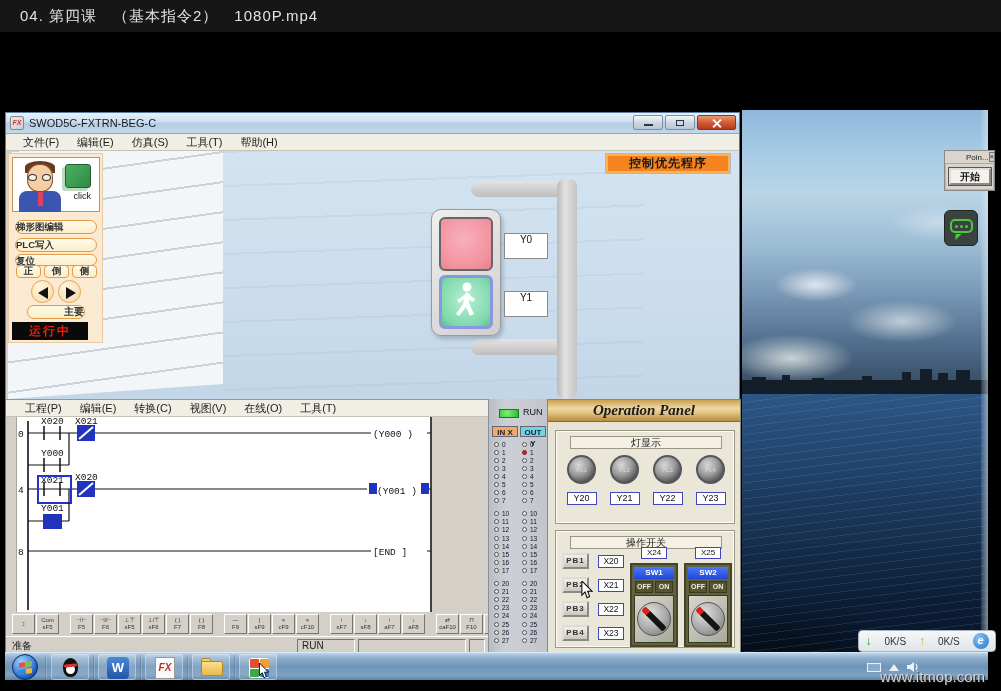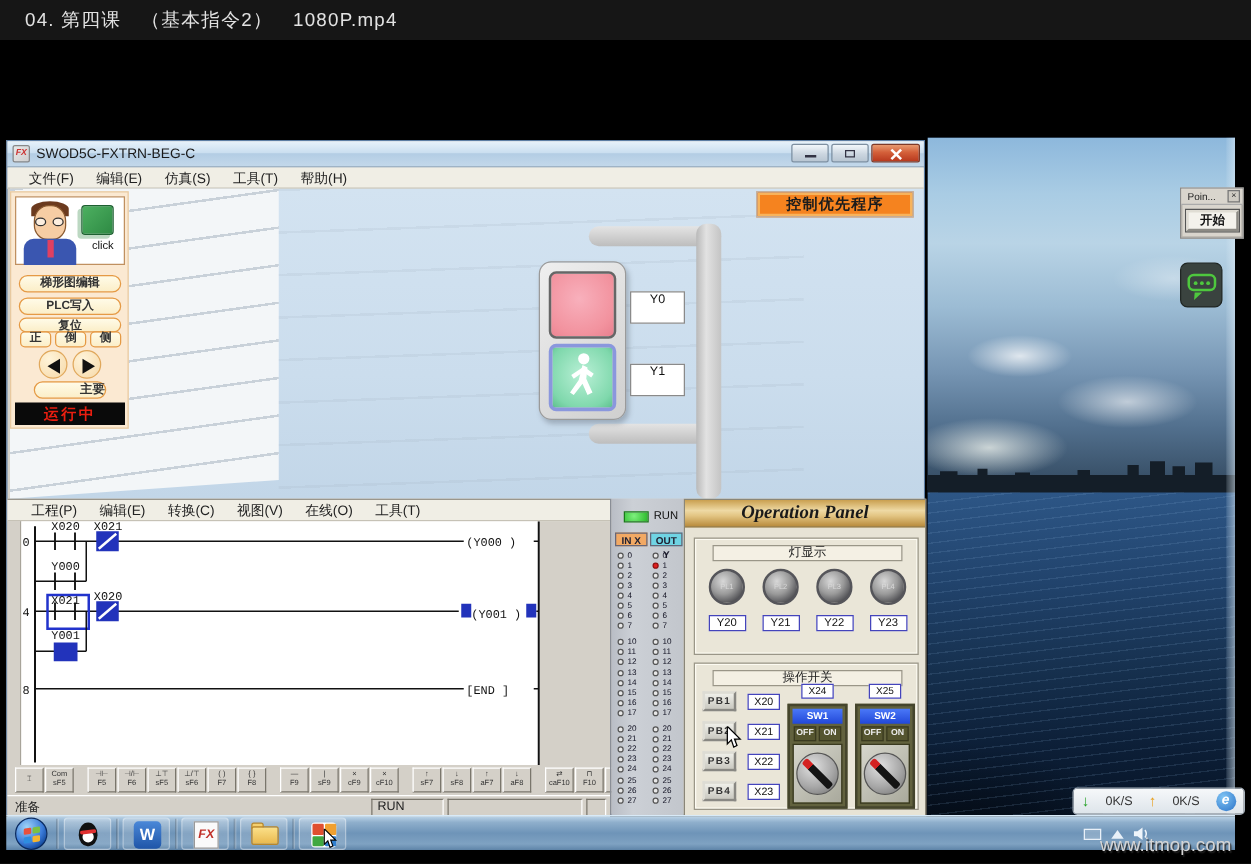--- a/index.html
+++ b/index.html
@@ -76,29 +76,29 @@
   .ctrl-panel { position:absolute; left:2px; top:40px; width:95px; height:190px; background:#fbe9d2; border:1px solid #e8c9a0; }
   .avatar-box { position:absolute; left:3px; top:3px; width:88px; height:55px; background:#fff; border:1px solid #c09060; }
   .head { position:absolute; left:14px; top:6px; width:26px; height:28px; background:#f6cda4; border-radius:46% 46% 42% 42%; border:1px solid #8a5a30; }
   .hair { position:absolute; left:12px; top:3px; width:30px; height:12px; background:#6b3a1e; border-radius:50% 50% 0 0; }
   .spec { position:absolute; top:16px; width:9px; height:7px; border:1.5px solid #333; border-radius:50%; background:rgba(255,255,255,.65); }
   .suit { position:absolute; left:6px; top:33px; width:42px; height:21px; background:#3a56b0; border-radius:8px 8px 0 0; }
   .tie { position:absolute; left:25px; top:34px; width:5px; height:14px; background:#e04060; }
   .book { position:absolute; right:8px; top:6px; width:26px; height:24px; background:linear-gradient(135deg,#4db060,#2e8a44); border-radius:3px; border:1px solid #1d6030; box-shadow:-3px 3px 0 #bcd8c2; }
   .click-lbl { position:absolute; right:8px; top:33px; font-size:9px; color:#111; }
   .pbtn { position:absolute; left:6px; width:82px; height:14px; background:linear-gradient(180deg,#fffbe8,#fbeec8);
-    border:1.5px solid #e59a45; border-radius:8px; font-size:9.5px; font-weight:bold; color:#333; text-align:center; line-height:11px; }
+    border:1.5px solid #e59a45; border-radius:8px; font-size:9.5px; font-weight:bold; color:#333; line-height:11px; }
   .vbtn { position:absolute; width:25px; height:13px; background:linear-gradient(180deg,#fffbe8,#fbeec8); border:1.5px solid #e59a45; border-radius:4px;
     font-size:9.5px; font-weight:bold; color:#333; text-align:center; line-height:10px; top:111px; }
   .arrow-btn { position:absolute; top:126px; width:23px; height:23px; border-radius:50%; background:radial-gradient(circle at 35% 30%,#fff4da,#f6d9a8); border:1.5px solid #e0a85c; }
   .arrow-btn .tri { position:absolute; top:5.5px; width:0; height:0; border-top:6px solid transparent; border-bottom:6px solid transparent; }
   .tri-l { left:6px; border-right:10px solid #111; } .tri-r { left:7px; border-left:10px solid #111; }
   .main-btn { position:absolute; left:18px; top:151px; width:58px; height:14px; background:linear-gradient(180deg,#fffbe8,#fbeec8);
     border:1.5px solid #e59a45; border-radius:8px; font-size:10px; font-weight:bold; color:#333; text-align:right; line-height:11px; }
-  .run-strip { position:absolute; left:3px; top:168px; width:88px; height:18px; background:#0a0a0a; display:flex; align-items:center; justify-content:center; }
+  .run-strip { position:absolute; left:3px; top:168px; width:76px; height:18px; background:#0a0a0a; display:flex; align-items:center; justify-content:center; }
   .run-strip span { color:#e81e10; font-size:12px; font-weight:bold; letter-spacing:2px; }
 
   
   .ladder-wrap { position:absolute; left:0; top:286px; width:482px; height:254px; background:#d4d0c8; border-top:1px solid #9a968c; }
   .ld-menubar { position:absolute; left:0; top:0; width:100%; height:17px; background:#f0eee5; border-bottom:1px solid #c6c2b6; display:flex; align-items:center; padding-left:10px; }
   .ld-strip { position:absolute; left:0; top:17px; width:11px; height:195px; background:#d4d0c8; border-right:1px solid #a8a49a; }
   .ld-canvas { position:absolute; left:11px; top:17px; width:415px; height:195px; background:#fff; }
   .ld-canvas svg text { font-family:"Liberation Mono","DejaVu Sans Mono",monospace; font-size:9.5px; fill:#111; }
   .ld-toolbar { position:absolute; left:0; top:212px; width:100%; height:24px; background:#d4d0c8; display:flex; align-items:center; padding-left:6px; }
   .tb-group { display:flex; margin-right:10px; }
@@ -154,21 +154,21 @@
     background:radial-gradient(circle at 38% 32%,#e2e2e2,#a8a8a8 55%,#6e6e6e); border:1px solid #555; }
   .pointer { position:absolute; left:50%; top:50%; width:6px; height:30px; margin:-15px 0 0 -3px; border-radius:2px;
     background:linear-gradient(180deg,#d42222 0 24%, #141414 24%); transform:rotate(-45deg); }
 
   
   .cursor { position:absolute; z-index:60; }
 
   
   .poin-win { left:944px; top:150px; width:51px; height:41px; background:#d9d5cd; border:1px solid #8a8a8a; box-shadow:0 0 0 1px #b8b4ac inset; z-index:70; }
   .poin-title { position:absolute; left:0; top:0; width:100%; height:13px; display:flex; align-items:center; background:#d9d5cd; border-bottom:1px solid #aaa; }
-  .poin-title .tt { font-size:8px; color:#222; padding-left:5px; flex:1; }
+  .poin-title .tt { font-size:8px; color:#222; padding-left:21px; flex:1; }
   .poin-close { width:10px; height:10px; border:1px solid #777; background:#cfcbc3; font-size:7px; line-height:8px; text-align:center; color:#222; margin-right:2px; }
   .poin-btn { position:absolute; left:4px; top:17px; width:42px; height:17px; background:#f4f2ec; border:2px outset #e0ddd4; box-shadow:0 0 0 1px #555;
     font-size:10px; font-weight:bold; color:#111; text-align:center; line-height:13px; }
   .chat-icon { left:944px; top:210px; width:34px; height:36px; background:#3a433f; border:1px solid #202623; border-radius:6px; z-index:70; }
   .bubble { position:absolute; left:5px; top:8px; width:23px; height:14px; border:2px solid #4ec83e; border-radius:5px; display:flex; align-items:center; justify-content:center; gap:2px; }
   .bubble i { width:3px; height:3px; background:#4ec83e; border-radius:50%; }
   .bubble-tail { position:absolute; left:9px; top:23px; width:0; height:0; border-left:3px solid transparent; border-right:3px solid transparent; border-top:6px solid #4ec83e; transform:skewX(-30deg); }
 
   
   .taskbar { left:5px; top:652px; width:983px; height:28px; z-index:50;

